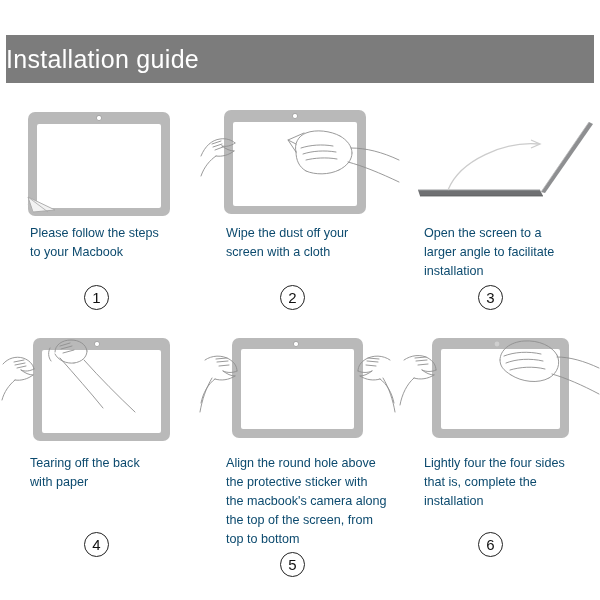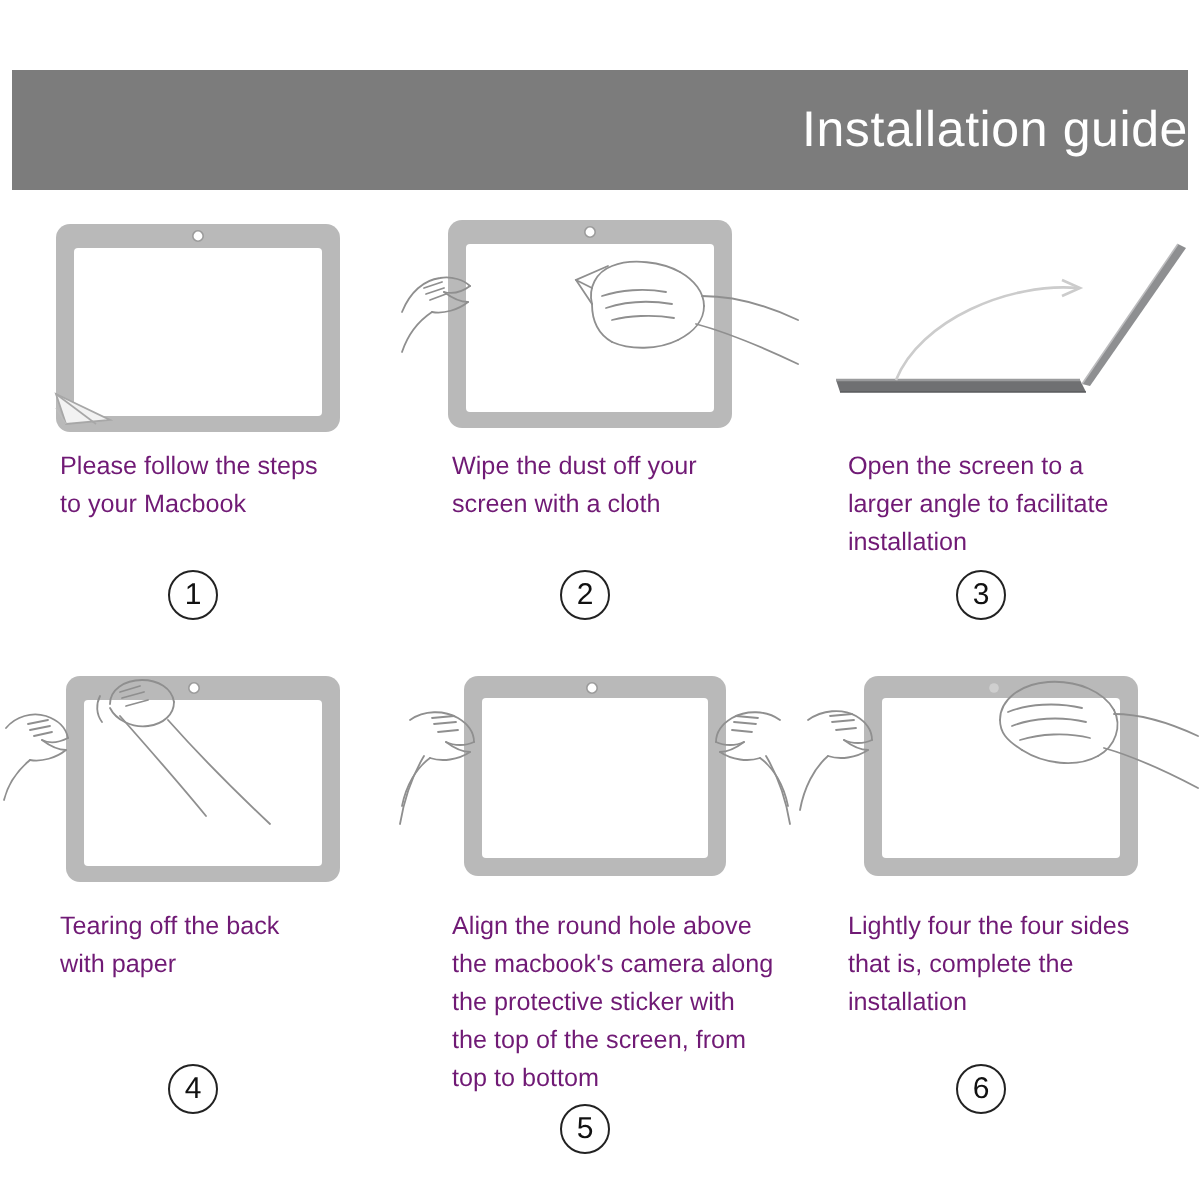--- a/index.html
+++ b/index.html
@@ -20,25 +20,25 @@
     height: 600px;
     background: #ffffff;
   }
 
   
   .header-band {
     position: absolute;
     left: 6px;
     top: 35px;
     width: 588px;
-    height: 60px;
+    height: 48px;
     background: #7c7c7c;
     display: flex;
     align-items: center;
-    justify-content: flex-end;
+    justify-content: flex-start;
   }
   .header-title {
     color: #ffffff;
     font-size: 25px;
     font-weight: normal;
     letter-spacing: 0.3px;
     line-height: 1;
     white-space: nowrap;
   }
 
@@ -71,21 +71,21 @@
   .art svg {
     position: absolute;
     left: 0;
     top: 0;
     overflow: visible;
   }
 
   .caption {
     font-size: 12.6px;
     line-height: 19px;
-    color: #701a75;
+    color: #0c4a6e;
     padding-left: 30px;
     padding-right: 6px;
     margin-top: 6px;
   }
   .step-col2 .caption { padding-left: 26px; }
   .step-col3 .caption { padding-left: 24px; }
 
   .num-wrap {
     position: absolute;
     left: 0;
@@ -286,22 +286,22 @@
               <path d="M172 41 C168 44 164 46 160 46"></path>
               <path d="M160 46 C166 50 174 51 180 49"></path>
               <path d="M180 49 C187 54 192 63 194 73"></path>
               <path d="M179 29 L168 28 M178 32 L167 31 M176 36 L166 35"></path>
               <path d="M183 48 C189 58 193 70 195 82"></path>
             </g>
           </svg>
         </div>
         <div class="caption">
           <div>Align the round hole above</div>
+          <div>the protective sticker with</div>
           <div>the macbook's camera along</div>
-          <div>the protective sticker with</div>
           <div>the top of the screen, from</div>
           <div>top to bottom</div>
         </div>
         <div class="num-wrap">
           <div class="num c2">5</div>
         </div>
       </div>
 
       <div class="step step-col3">
         <div class="art">

